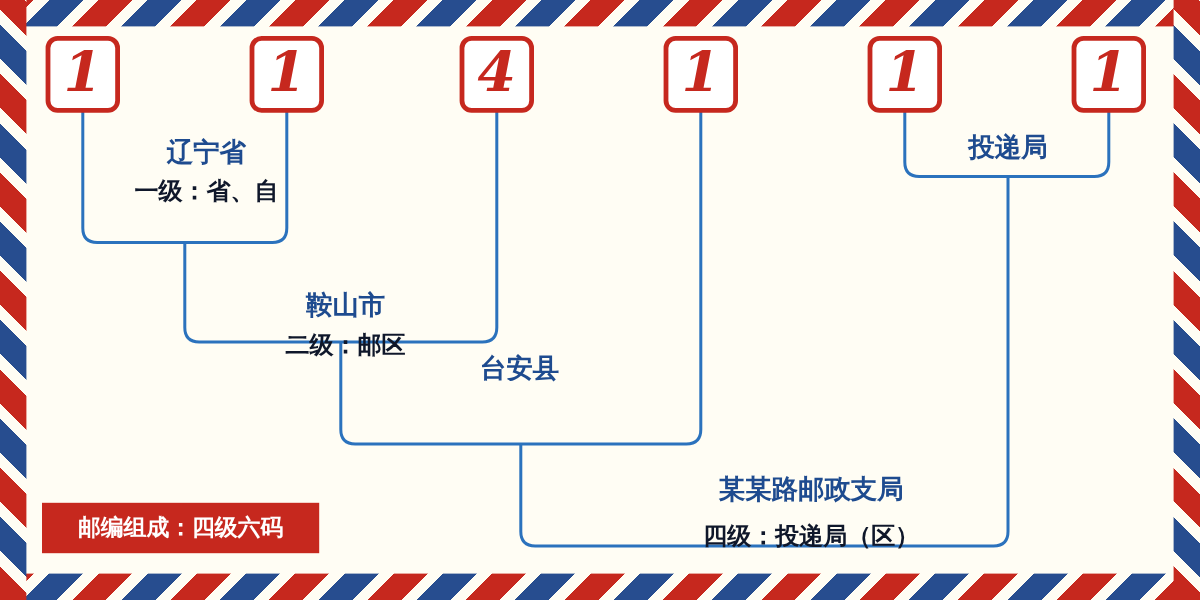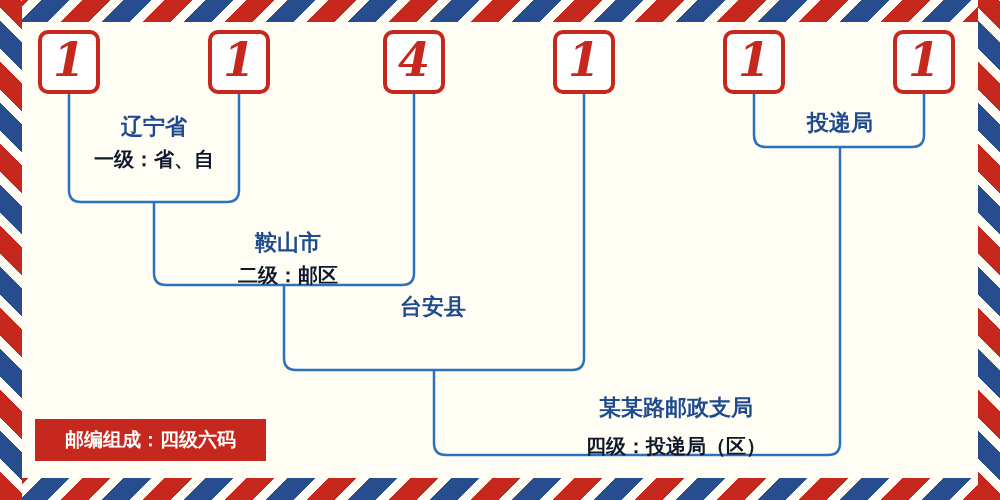--- a/index.html
+++ b/index.html
@@ -74,22 +74,22 @@
     font-weight: bold;
     color: #1e4b8f;
     margin-bottom: 4px;
   }
   .level-desc {
     font-size: 20px;
     font-weight: bold;
     color: #0f172a;
     line-height: 1.3;
   }
-  .lb1 { left: 154px; top: 112px; text-align: center; }
-  .lb2 { left: 288px; top: 228px; }
+  .lb1 { left: 172px; top: 112px; text-align: center; }
+  .lb2 { left: 288px; top: 240px; }
   .lb3 { left: 433px; top: 292px; }
   .lb4 { left: 632px; top: 393px; margin-left: 44px; }
   .lb4 .region-name { margin-bottom: 10px; }
   .lb5 { left: 840px; top: 108px; text-align: center; }
 
   .badge {
     position: absolute;
     left: 35px;
     top: 419px;
     background: #c6281e;

